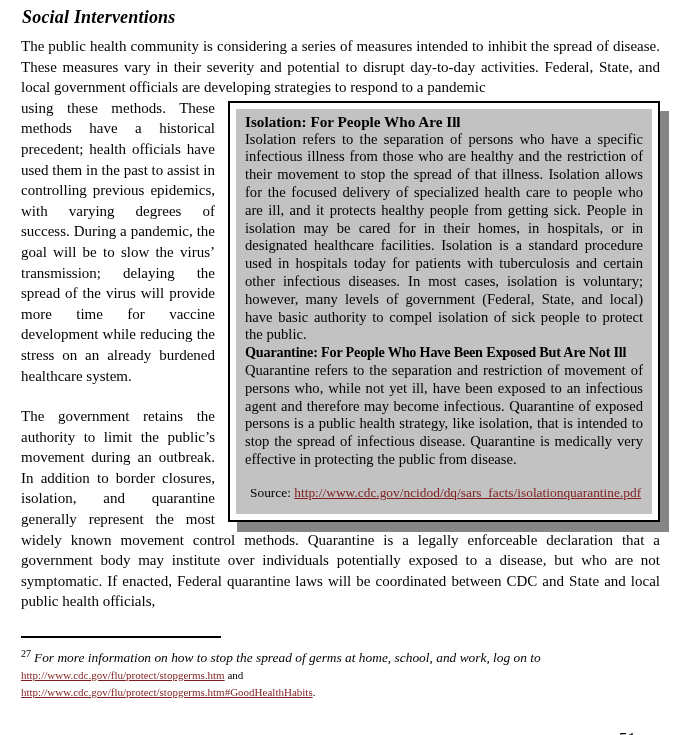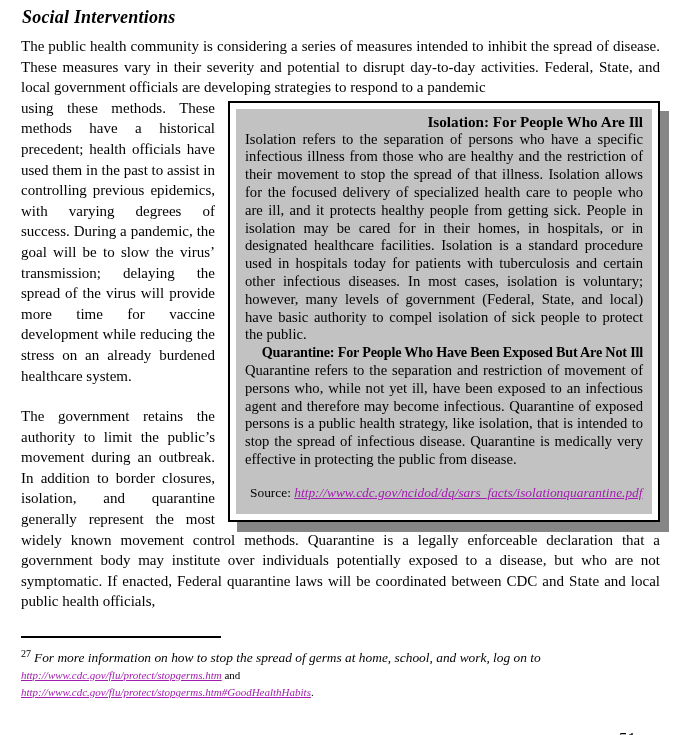--- a/index.html
+++ b/index.html
@@ -40,39 +40,38 @@
     box-shadow: 9px 10px 0 #868686;
   }
   .box-inner {
     background: #c2c2c2;
     padding: 4px 9px 12px 9px;
     font-size: 14.6px;
     line-height: 17.8px;
     text-align: justify;
   }
   .box-heading {
-    text-align: right;
+    text-align: left;
     font-weight: bold;
     font-size: 15.2px;
   }
   .box-heading.quarantine {
     font-size: 14.2px;
     letter-spacing: -0.2px;
   }
   .source-row {
     margin-top: 15px;
     font-size: 13.4px;
     text-align: left;
     padding-left: 5px;
   }
   a.doc-link {
-    color: #a21caf;
+    color: #7f1d1d;
     text-decoration: underline;
     word-break: break-all;
-    font-style: italic;
   }
   .col-para { margin: 0; }
   .col-para + .col-para { margin-top: 20px; }
 
   .footnote-area { clear: both; margin-top: 24px; }
   .footnote-rule {
     width: 200px;
     border-top: 2px solid #000000;
     margin: 0 0 7px 0;
   }

